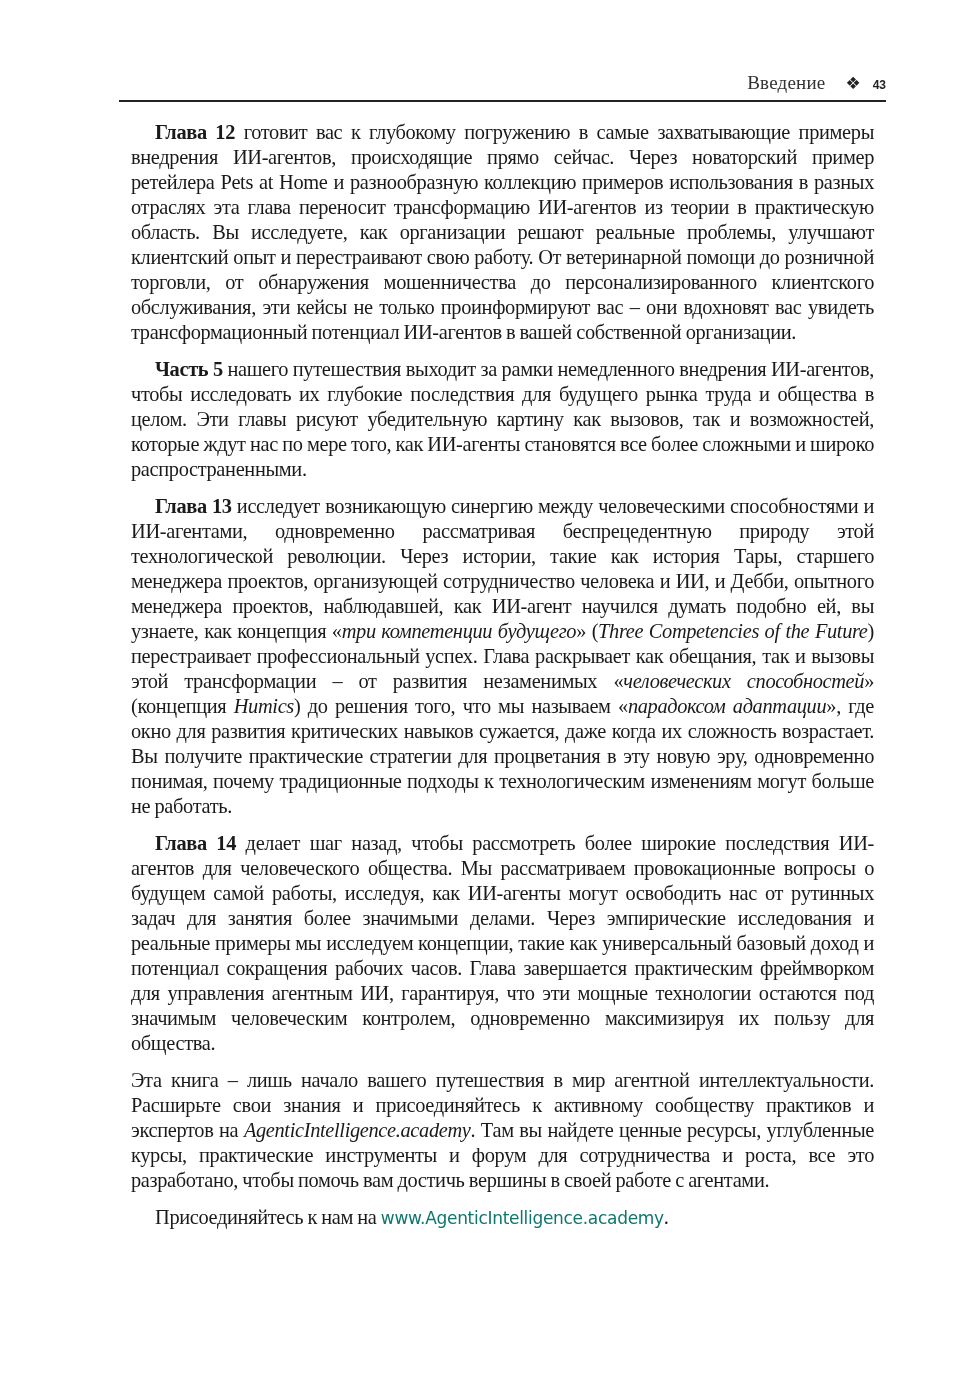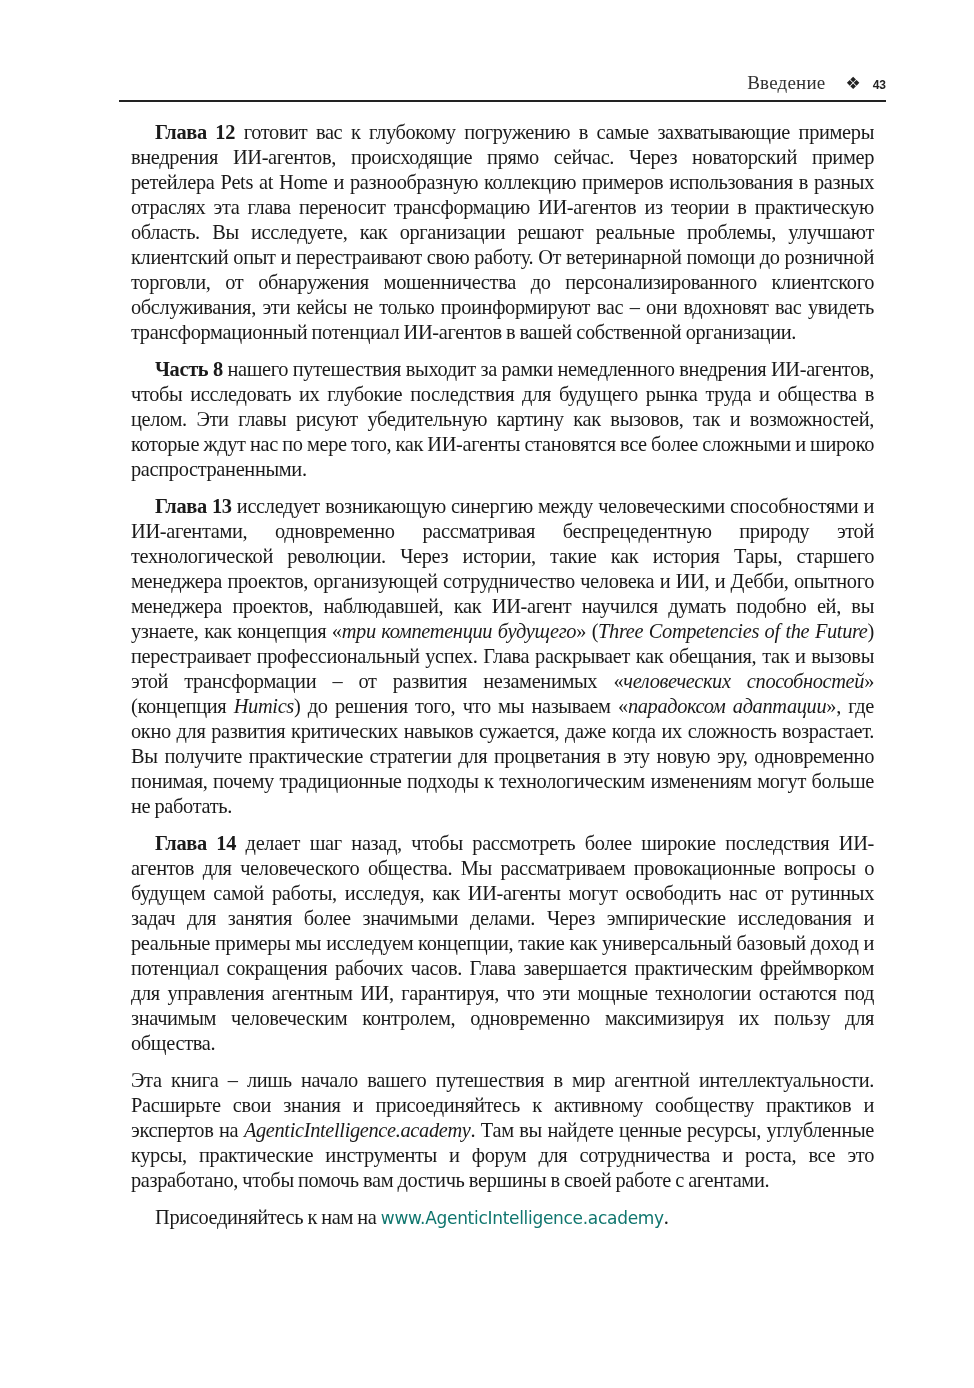--- a/index.html
+++ b/index.html
@@ -47,21 +47,21 @@
 <div class="page">
   <div class="running-head">
     <span class="rh-section">Введение</span>
     <span class="rh-orn">❖</span>
     <span class="rh-page">43</span>
   </div>
 
   <div class="body">
     <p><b>Глава 12</b><span> готовит вас к глубокому погружению в самые захватывающие примеры внедрения ИИ-агентов, происходящие прямо сейчас. Через новаторский пример ретейлера Pets at Home и разнообразную коллекцию примеров использования в разных отраслях эта глава переносит трансформацию ИИ-агентов из теории в практическую область. Вы исследуете, как организации решают реальные проблемы, улучшают клиентский опыт и перестраивают свою работу. От ветеринарной помощи до розничной торговли, от обнаружения мошенничества до персонализированного клиентского обслуживания, эти кейсы не только проинформируют вас – они вдохновят вас увидеть трансформационный потенциал ИИ-агентов в вашей собственной организации.</span></p>
 
-    <p><b>Часть 8</b><span> нашего путешествия выходит за рамки немедленного внедрения ИИ-агентов, чтобы исследовать их глубокие последствия для будущего рынка труда и общества в целом. Эти главы рисуют убедительную картину как вызовов, так и возможностей, которые ждут нас по мере того, как ИИ-агенты становятся все более сложными и широко распространенными.</span></p>
+    <p><b>Часть 5</b><span> нашего путешествия выходит за рамки немедленного внедрения ИИ-агентов, чтобы исследовать их глубокие последствия для будущего рынка труда и общества в целом. Эти главы рисуют убедительную картину как вызовов, так и возможностей, которые ждут нас по мере того, как ИИ-агенты становятся все более сложными и широко распространенными.</span></p>
 
     <p><b>Глава 13</b><span> исследует возникающую синергию между человеческими способностями и ИИ-агентами, одновременно рассматривая беспрецедентную природу этой технологической революции. Через истории, такие как история Тары, старшего менеджера проектов, организующей сотрудничество человека и ИИ, и Дебби, опытного менеджера проектов, наблюдавшей, как ИИ-агент научился думать подобно ей, вы узнаете, как концепция «</span><i>три компетенции будущего</i><span>» (</span><i>Three Competencies of the Future</i><span>) перестраивает профессиональный успех. Глава раскрывает как обещания, так и вызовы этой трансформации – от развития незаменимых «</span><i>человеческих способностей</i><span>» (концепция </span><i>Humics</i><span>) до решения того, что мы называем «</span><i>парадоксом адаптации</i><span>», где окно для развития критических навыков сужается, даже когда их сложность возрастает. Вы получите практические стратегии для процветания в эту новую эру, одновременно понимая, почему традиционные подходы к технологическим изменениям могут больше не работать.</span></p>
 
     <p><b>Глава 14</b><span> делает шаг назад, чтобы рассмотреть более широкие последствия ИИ-агентов для человеческого общества. Мы рассматриваем провокационные вопросы о будущем самой работы, исследуя, как ИИ-агенты могут освободить нас от рутинных задач для занятия более значимыми делами. Через эмпирические исследования и реальные примеры мы исследуем концепции, такие как универсальный базовый доход и потенциал сокращения рабочих часов. Глава завершается практическим фреймворком для управления агентным ИИ, гарантируя, что эти мощные технологии остаются под значимым человеческим контролем, одновременно максимизируя их пользу для общества.</span></p>
 
 
     <p class="noindent"><span>Эта книга – лишь начало вашего путешествия в мир агентной интеллектуальности. Расширьте свои знания и присоединяйтесь к активному сообществу практиков и экспертов на </span><i>AgenticIntelligence.academy</i><span>. Там вы найдете ценные ресурсы, углубленные курсы, практические инструменты и форум для сотрудничества и роста, все это разработано, чтобы помочь вам достичь вершины в своей работе с агентами.</span></p>
 
     <p><span>Присоединяйтесь к нам на </span><a class="link" style="color: #0f766e;">www.AgenticIntelligence.academy</a><span>.</span></p>
   </div>

